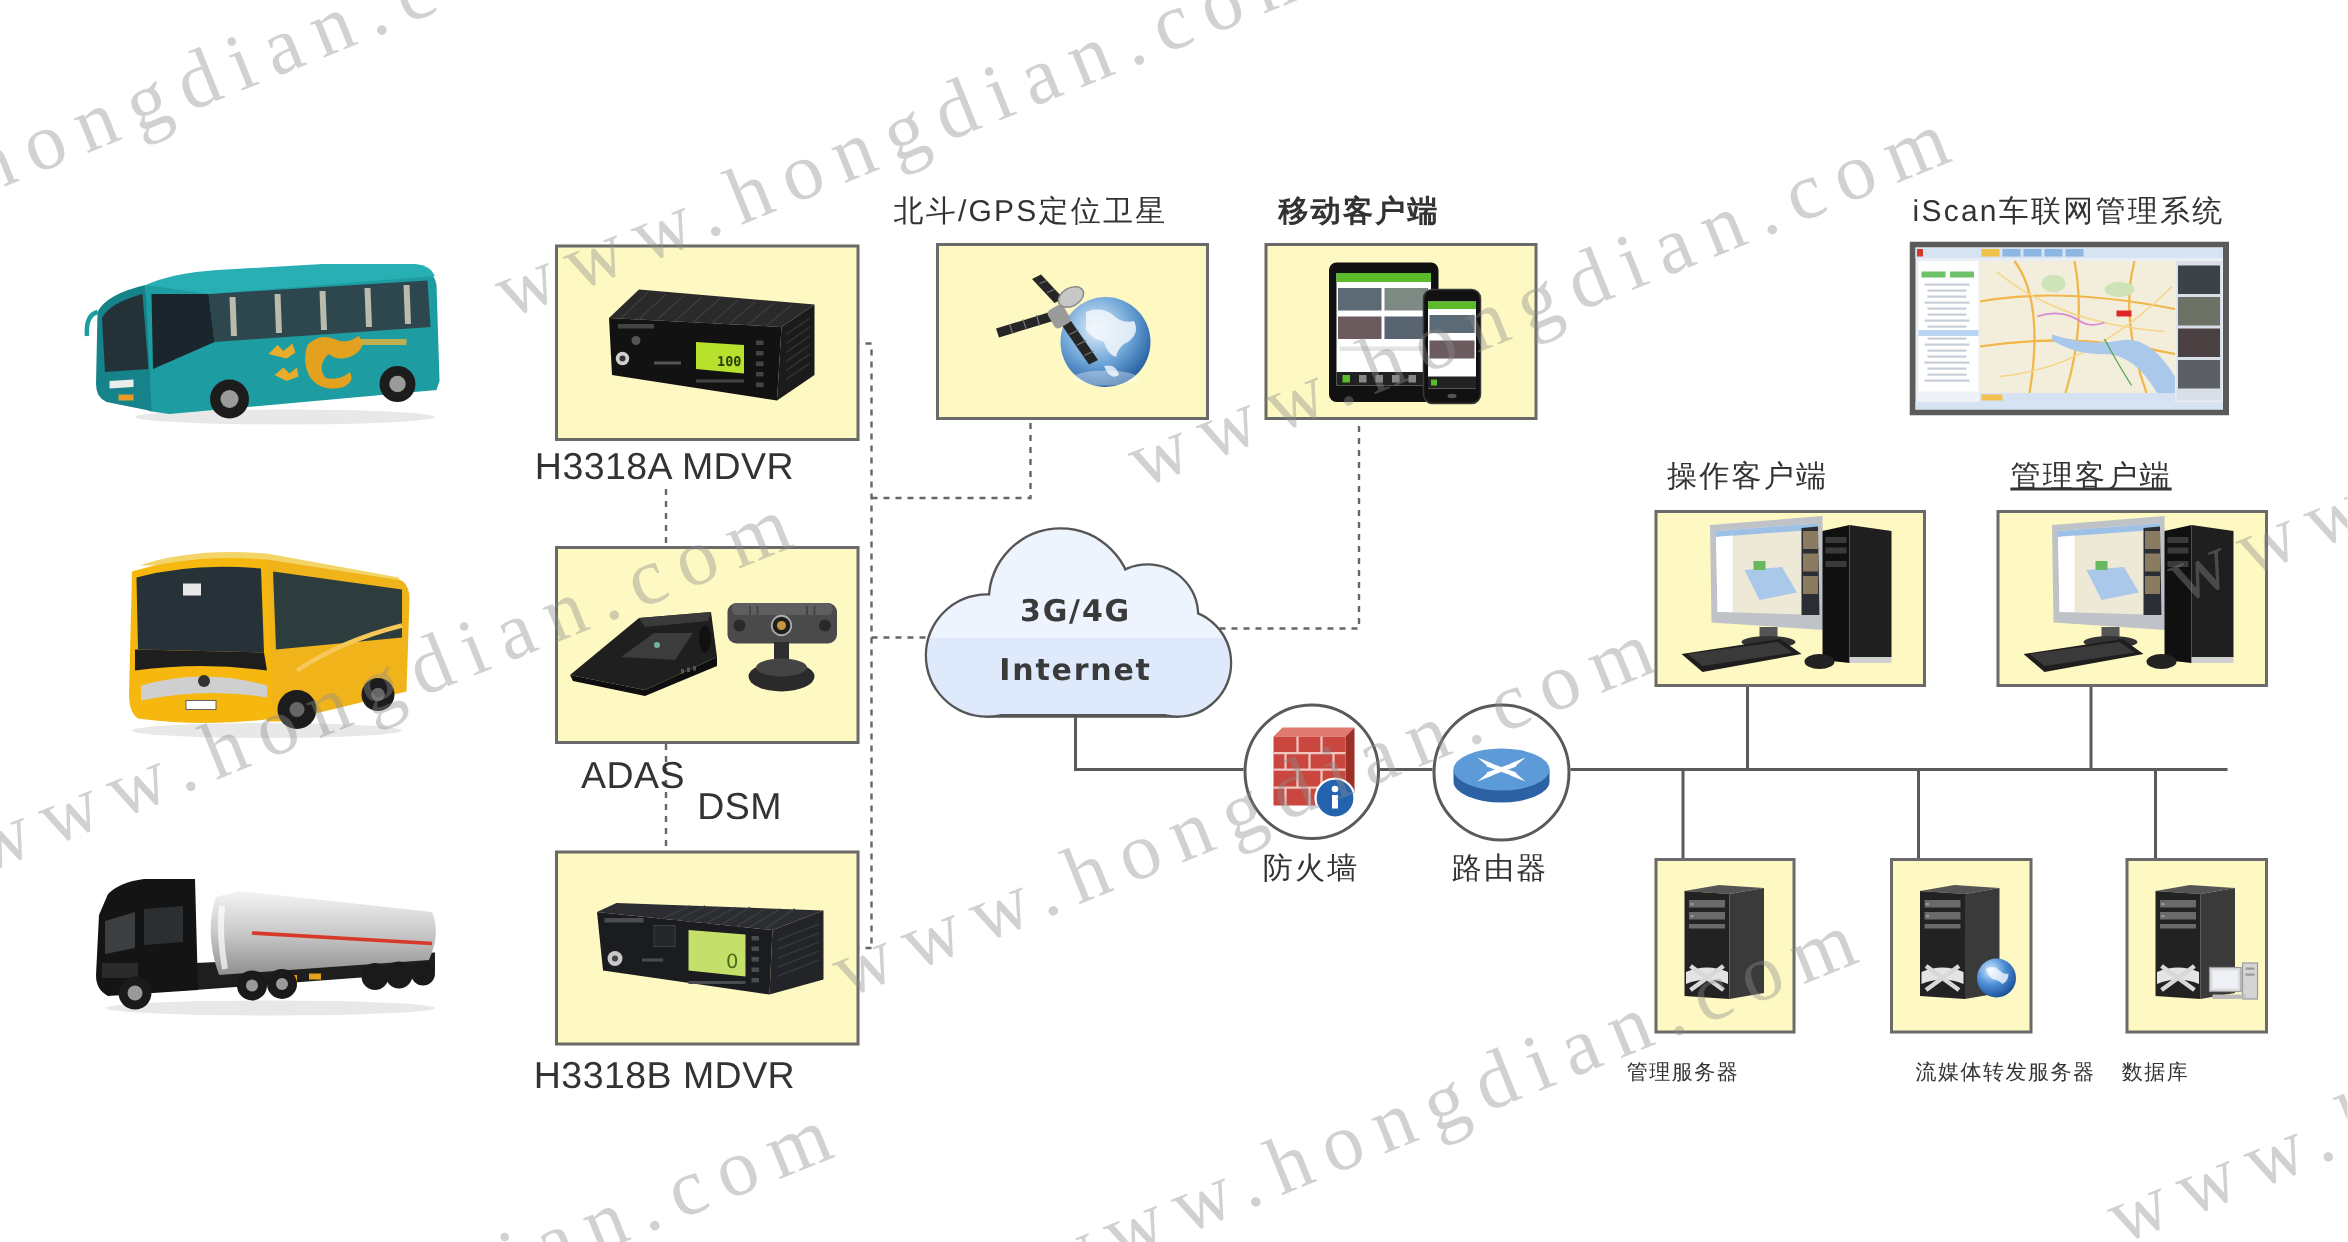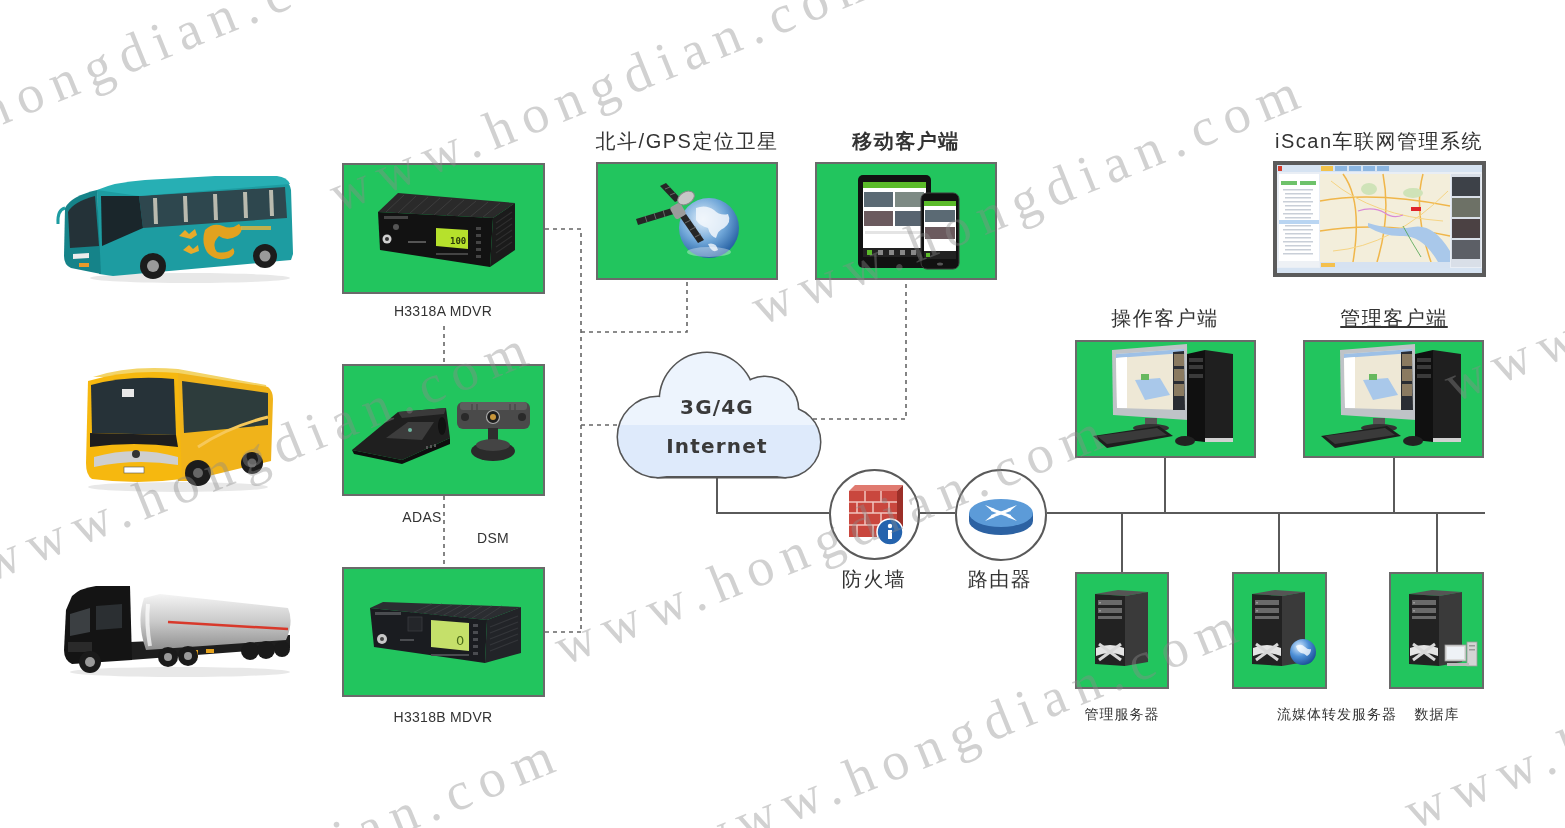--- a/index.html
+++ b/index.html
@@ -1,22 +1,22 @@
 <!DOCTYPE html>
 <html style="--box-border: #6a6a6a; --line: #5a5a5a; --dash: #666666; --text: #333333;"><head>
 <meta charset="utf-8">
 <style>
 :root{--box-border:#6a6a6a;--line:#5a5a5a;--dash:#666666;--text:#333333;}
 html,body{margin:0;padding:0;}
 body{width:1565px;height:828px;position:relative;overflow:hidden;background:#ffffff;font-family:"Liberation Sans","DejaVu Sans",sans-serif;color:var(--text);}
 .abs{position:absolute;}
-.box{position:absolute;box-sizing:border-box;border:2px solid var(--box-border);background:#22c55e;z-index:2;}
+.box{position:absolute;box-sizing:border-box;border:2px solid var(--box-border);background:#fef9c3;z-index:2;margin-left:28px;}
 .box > svg{position:absolute;left:-2px;top:-2px;}
 .label{position:absolute;text-align:center;font-size:20px;line-height:24px;letter-spacing:1.5px;white-space:nowrap;color:var(--text);z-index:3;}
-.label.model{font-size:14px;letter-spacing:0.3px;}
+.label.model{font-size:25px;letter-spacing:0.3px;}
 .label.srv{font-size:14px;letter-spacing:1px;}
 .watermark{position:absolute;transform-origin:0 0;transform:rotate(-22deg);font-family:"Liberation Serif","DejaVu Serif",serif;font-size:54px;letter-spacing:10px;color:rgba(140,140,140,0.40);white-space:nowrap;pointer-events:none;z-index:20;line-height:1;}
 .circle{position:absolute;box-sizing:border-box;border:2px solid var(--line);border-radius:50%;background:#fff;z-index:2;}
 .circle > svg{position:absolute;left:-2px;top:-2px;}
 #connectors{position:absolute;left:0;top:0;z-index:1;}
 #cloud{position:absolute;left:0;top:0;z-index:2;}
 .cloud-text{font-family:"DejaVu Sans",sans-serif;font-weight:bold;font-size:20px;fill:#3a3a3a;letter-spacing:1.2px;}
 </style>
 </head>
 <body>

